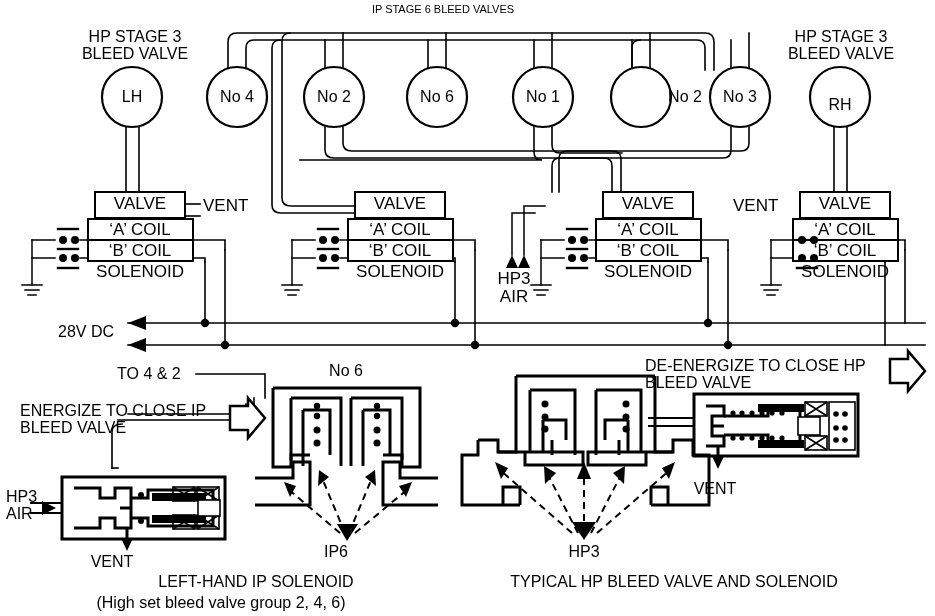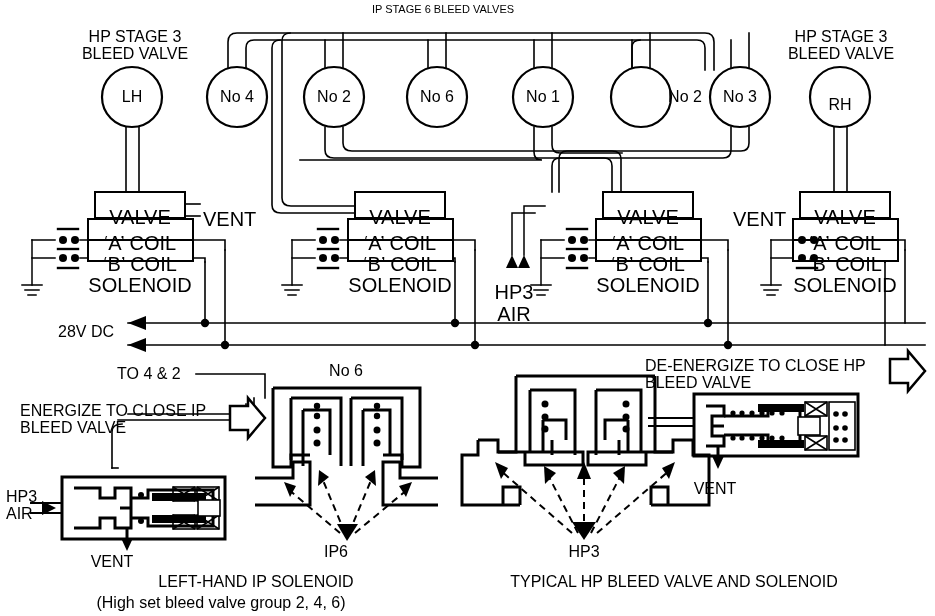--- a/index.html
+++ b/index.html
@@ -3,21 +3,21 @@
 <meta charset="utf-8">
 <title>Bleed Valve Schematic</title>
 <style>
   html,body{margin:0;padding:0;background:#ffffff;}
   body{font-family:"Liberation Sans","DejaVu Sans",sans-serif;}
   #stage{position:relative;width:935px;height:616px;background:#ffffff;overflow:hidden;}
   #stage svg{position:absolute;left:0;top:0;}
   .lbl{position:absolute;color:#000;line-height:1.08;white-space:pre;letter-spacing:0px;}
   .c-ttl{font-size:11px;}
   .c-med{font-size:16px;}
-  .c-sm{font-size:20px;margin-top:12px;}
+  .c-sm{font-size:17px;}
   .ctr{text-align:center;transform:translateX(-50%);}
   .circ-t{font-size:16px;}
 </style>
 </head>
 <body>
 
 <div id="stage">
 
   <svg width="935" height="616" viewBox="0 0 935 616">
     <g fill="none" stroke="#000" stroke-width="1.6" stroke-linecap="square" stroke-linejoin="miter">

